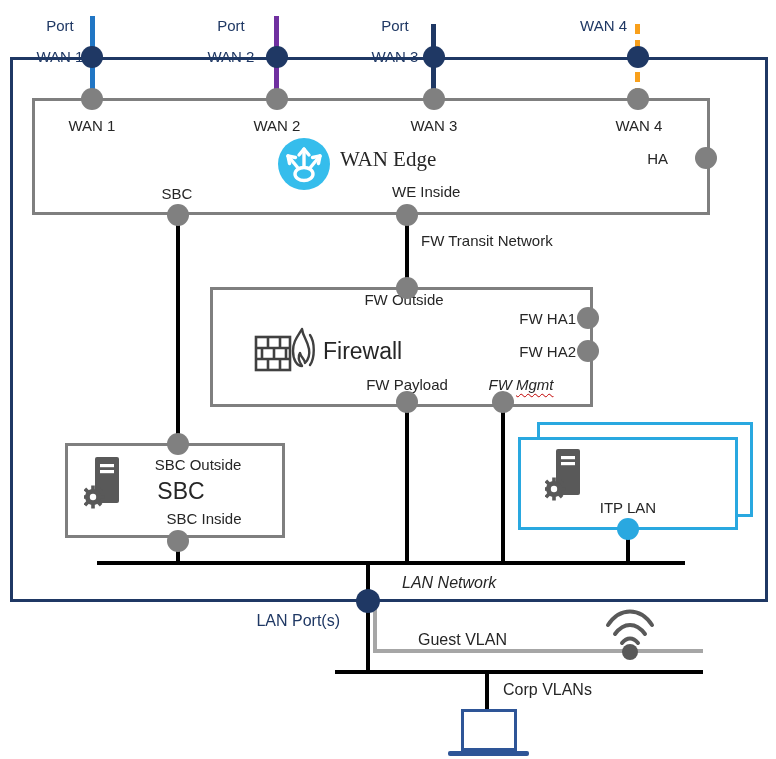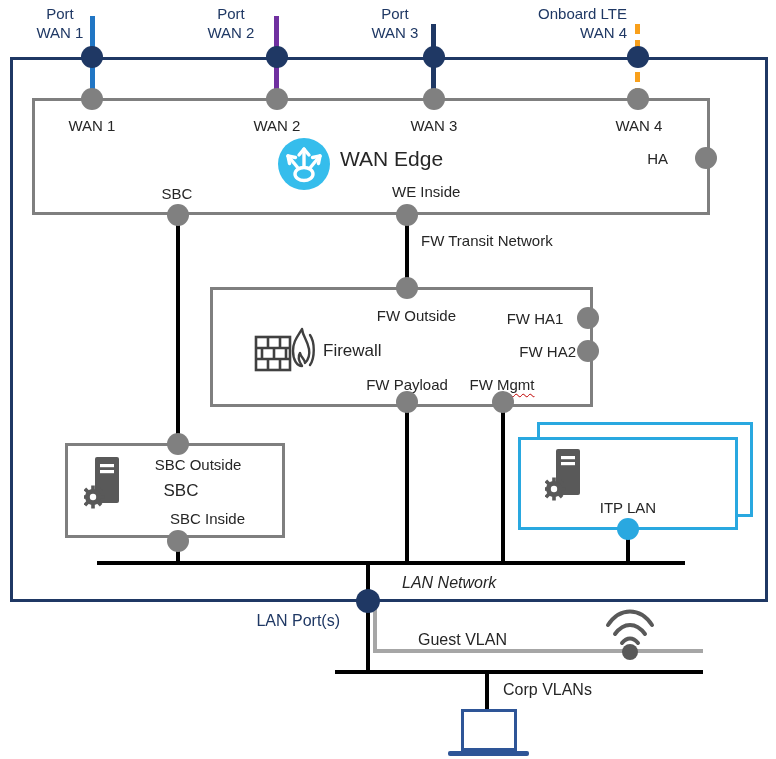--- a/index.html
+++ b/index.html
@@ -15,25 +15,25 @@
   .node.navy{background:#1F3864;}
   .node.blue{background:#29A8E0;}
   .line{position:absolute;background:#000000;}
   .gline{position:absolute;background:#A6A6A6;}
   .stub{position:absolute;width:5px;}
   .stub.dashed{width:0;background:none;border-left:5px dashed #F9A01B;}
   .lbl{position:absolute;font-size:15px;line-height:19px;white-space:nowrap;}
   .lbl.center{text-align:center;}
   .lbl.right{text-align:right;}
   .lbl.navy{color:#1F3864;}
-  .lbl.big{font-size:17px;line-height:28px;}
-  .lbl.med{font-size:21px;line-height:24px;}
+  .lbl.big{font-size:23px;line-height:28px;}
+  .lbl.med{font-size:21px;line-height:24px;font-family:Liberation Serif, serif;}
   .lbl.blue{color:#29A8E0;font-weight:bold;font-size:22px;line-height:26px;}
   .lbl.sm16{font-size:16px;}
-  .portlbl span{display:block;}
+  .portlbl span{display:block;margin-top:12px;}
   .wavy{text-decoration:underline wavy #C00000;text-decoration-thickness:1px;text-underline-offset:3px;text-decoration-skip-ink:none;}
   .icon{position:absolute;}
   .wifi-dot{position:absolute;width:16px;height:16px;border-radius:50%;background:#595959;transform:translate(-50%,-50%);}
   .laptop-screen{position:absolute;left:461px;top:709px;width:50px;height:36px;border:3px solid #2E5597;background:#fff;}
   .laptop-base{position:absolute;left:448px;top:751px;width:81px;height:5px;background:#2E5597;border-radius:2px;}
 </style>
 </head>
 <body>
 
 <div id="canvas">
@@ -49,21 +49,20 @@
   </div>
   <div class="lbl navy center portlbl" style="left:191px;top:4px;width:80px;">
     <span>Port</span>
       <span>WAN 2</span>
   </div>
   <div class="lbl navy center portlbl" style="left:355px;top:4px;width:80px;">
     <span>Port</span>
       <span>WAN 3</span>
   </div>
   <div class="lbl navy right portlbl" style="left:467px;top:4px;width:160px;">
-    <span>Onboard LTE</span>
       <span>WAN 4</span>
   </div>
 
   <div class="box outer" style="left:10px;top:57px;width:752px;height:539px;"></div>
 
   <div class="box" style="left:32px;top:98px;width:672px;height:111px;"></div>
 
   <svg class="icon" style="left:278px;top:138px;" width="52" height="52" viewBox="0 0 52 52">
     <circle cx="26" cy="26" r="26" fill="#35BDEC"></circle>
     <g stroke="#ffffff" stroke-width="3.4" stroke-linecap="round" fill="none">
@@ -112,25 +111,25 @@
       <line x1="8" y1="21" x2="8" y2="32"></line>
       <line x1="20" y1="21" x2="20" y2="32"></line>
       <line x1="32" y1="21" x2="32" y2="32"></line>
       <line x1="14" y1="32" x2="14" y2="43"></line>
       <line x1="26" y1="32" x2="26" y2="43"></line>
     </g>
     <path d="M48,2 C44,9 39,14 39,24 C39,33 43,39 48,39 C44,33 44,29 46,26 C47,31 51,32 51,36 C54,33 56,28 55,22 C53,12 49,10 48,2 Z" fill="#ffffff" stroke="#404040" stroke-width="2.4" stroke-linejoin="round"></path>
     <path d="M56,8 C61,15 61,31 56,38" fill="none" stroke="#404040" stroke-width="2.4" stroke-linecap="round"></path>
   </svg>
   <div class="lbl big" style="left:323px;top:337px;">Firewall</div>
-  <div class="lbl center" style="left:352px;top:306px;width:104px;text-align:right;">FW Outside</div>
-  <div class="lbl right" style="left:494px;top:309px;width:82px;text-align:center;">FW HA1</div>
+  <div class="lbl center" style="left:352px;top:290px;width:104px;">FW Outside</div>
+  <div class="lbl right" style="left:494px;top:309px;width:82px;">FW HA1</div>
   <div class="lbl right" style="left:494px;top:342px;width:82px;">FW HA2</div>
   <div class="lbl center" style="left:357px;top:375px;width:100px;">FW Payload</div>
-  <div class="lbl center" style="left:456px;top:375px;width:92px;"><span>FW </span><span class="wavy">Mgmt</span></div>
+  <div class="lbl center" style="left:475px;top:375px;width:92px;font-style:italic;"><span>FW </span><span class="wavy">Mgmt</span></div>
 
   <div class="box" style="left:65px;top:443px;width:214px;height:89px;"></div>
   <svg class="icon" style="left:84px;top:456px;" width="36" height="54" viewBox="0 0 36 54">
     <rect x="11" y="1" width="24" height="46" rx="2" fill="#595959"></rect>
     <rect x="16" y="8" width="14" height="3.2" fill="#ffffff"></rect>
     <rect x="16" y="14" width="14" height="3.2" fill="#ffffff"></rect>
     <g transform="translate(9,41)" fill="#595959">
       <g>
         <rect x="-1.8" y="-11.5" width="3.6" height="6" transform="rotate(0)"></rect>
         <rect x="-1.8" y="-11.5" width="3.6" height="6" transform="rotate(45)"></rect>
@@ -140,21 +139,21 @@
         <rect x="-1.8" y="-11.5" width="3.6" height="6" transform="rotate(225)"></rect>
         <rect x="-1.8" y="-11.5" width="3.6" height="6" transform="rotate(270)"></rect>
         <rect x="-1.8" y="-11.5" width="3.6" height="6" transform="rotate(315)"></rect>
       </g>
       <circle cx="0" cy="0" r="8" fill="#595959"></circle>
       <circle cx="0" cy="0" r="3.2" fill="#ffffff"></circle>
     </g>
   </svg>
   <div class="lbl center" style="left:140px;top:455px;width:116px;">SBC Outside</div>
   <div class="lbl big center" style="left:140px;top:477px;width:82px;">SBC</div>
-  <div class="lbl center" style="left:131px;top:509px;width:114px;text-align:right;">SBC Inside</div>
+  <div class="lbl center" style="left:147px;top:509px;width:114px;">SBC Inside</div>
 
   <div class="box itpbox" style="left:537px;top:422px;width:210px;height:89px;"></div>
   <div class="box itpbox" style="left:518px;top:437px;width:214px;height:87px;"></div>
   <svg class="icon" style="left:545px;top:448px;" width="36" height="54" viewBox="0 0 36 54">
     <rect x="11" y="1" width="24" height="46" rx="2" fill="#595959"></rect>
     <rect x="16" y="8" width="14" height="3.2" fill="#ffffff"></rect>
     <rect x="16" y="14" width="14" height="3.2" fill="#ffffff"></rect>
     <g transform="translate(9,41)" fill="#595959">
       <g>
         <rect x="-1.8" y="-11.5" width="3.6" height="6" transform="rotate(0)"></rect>

